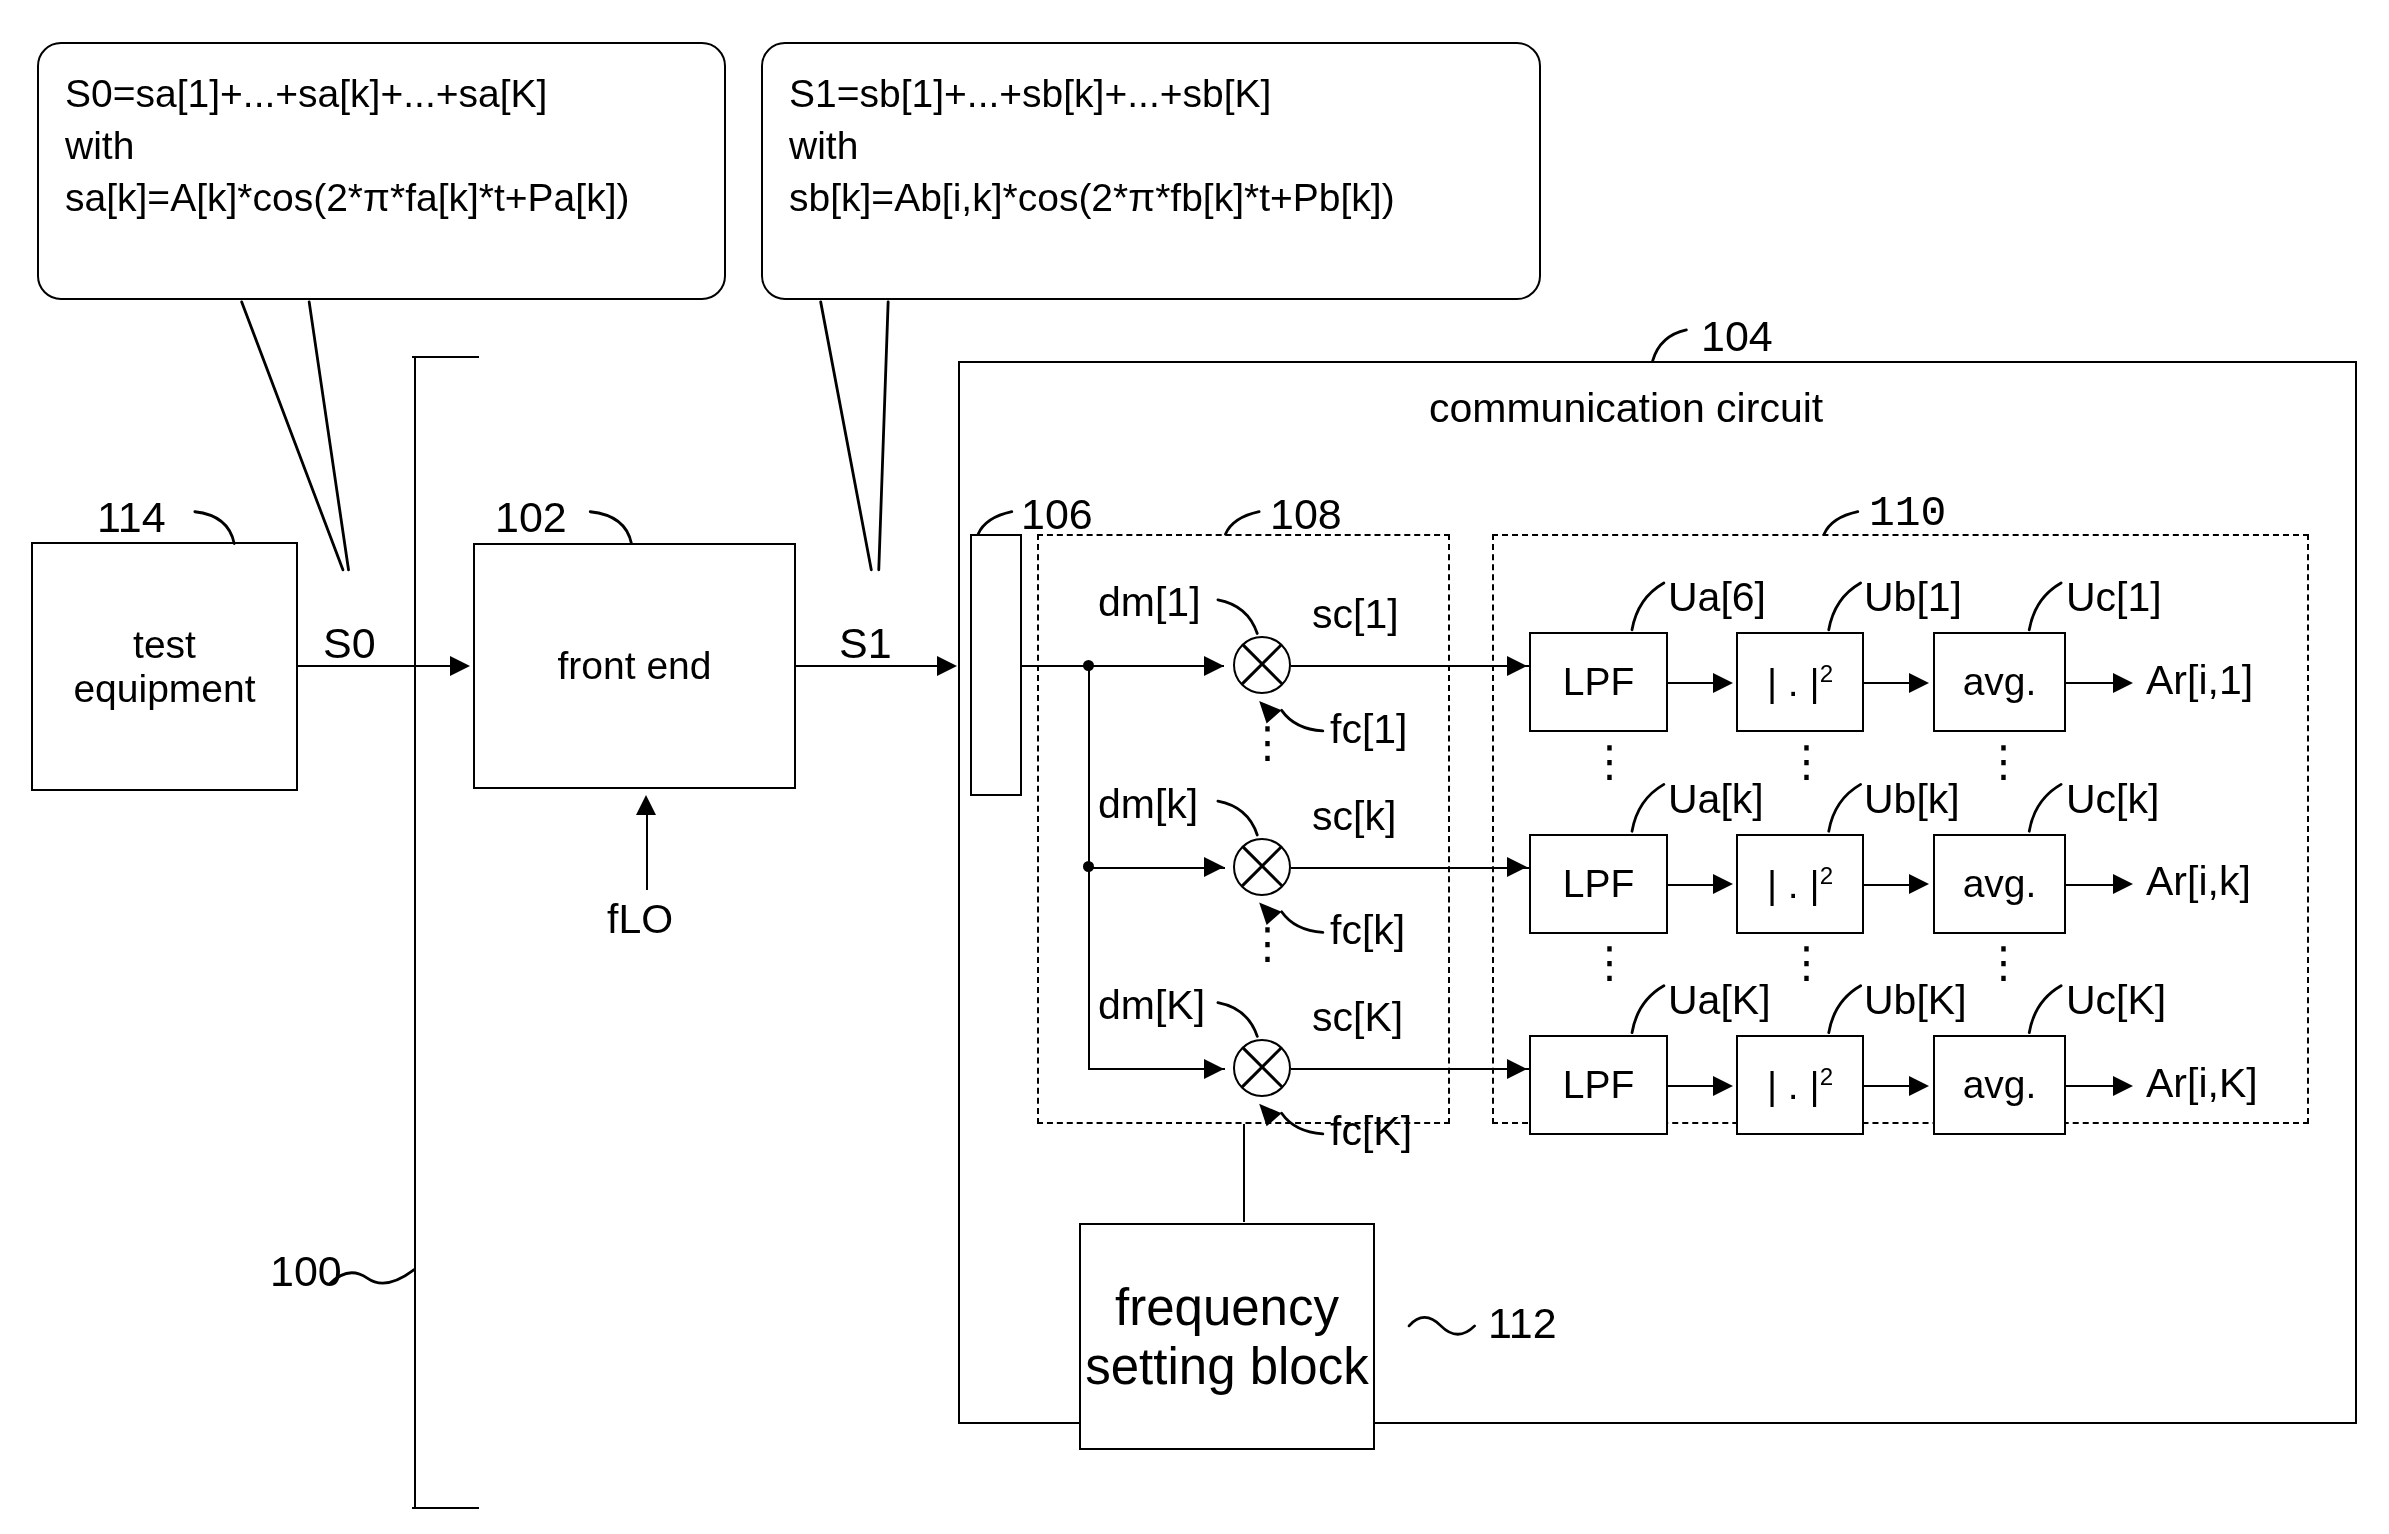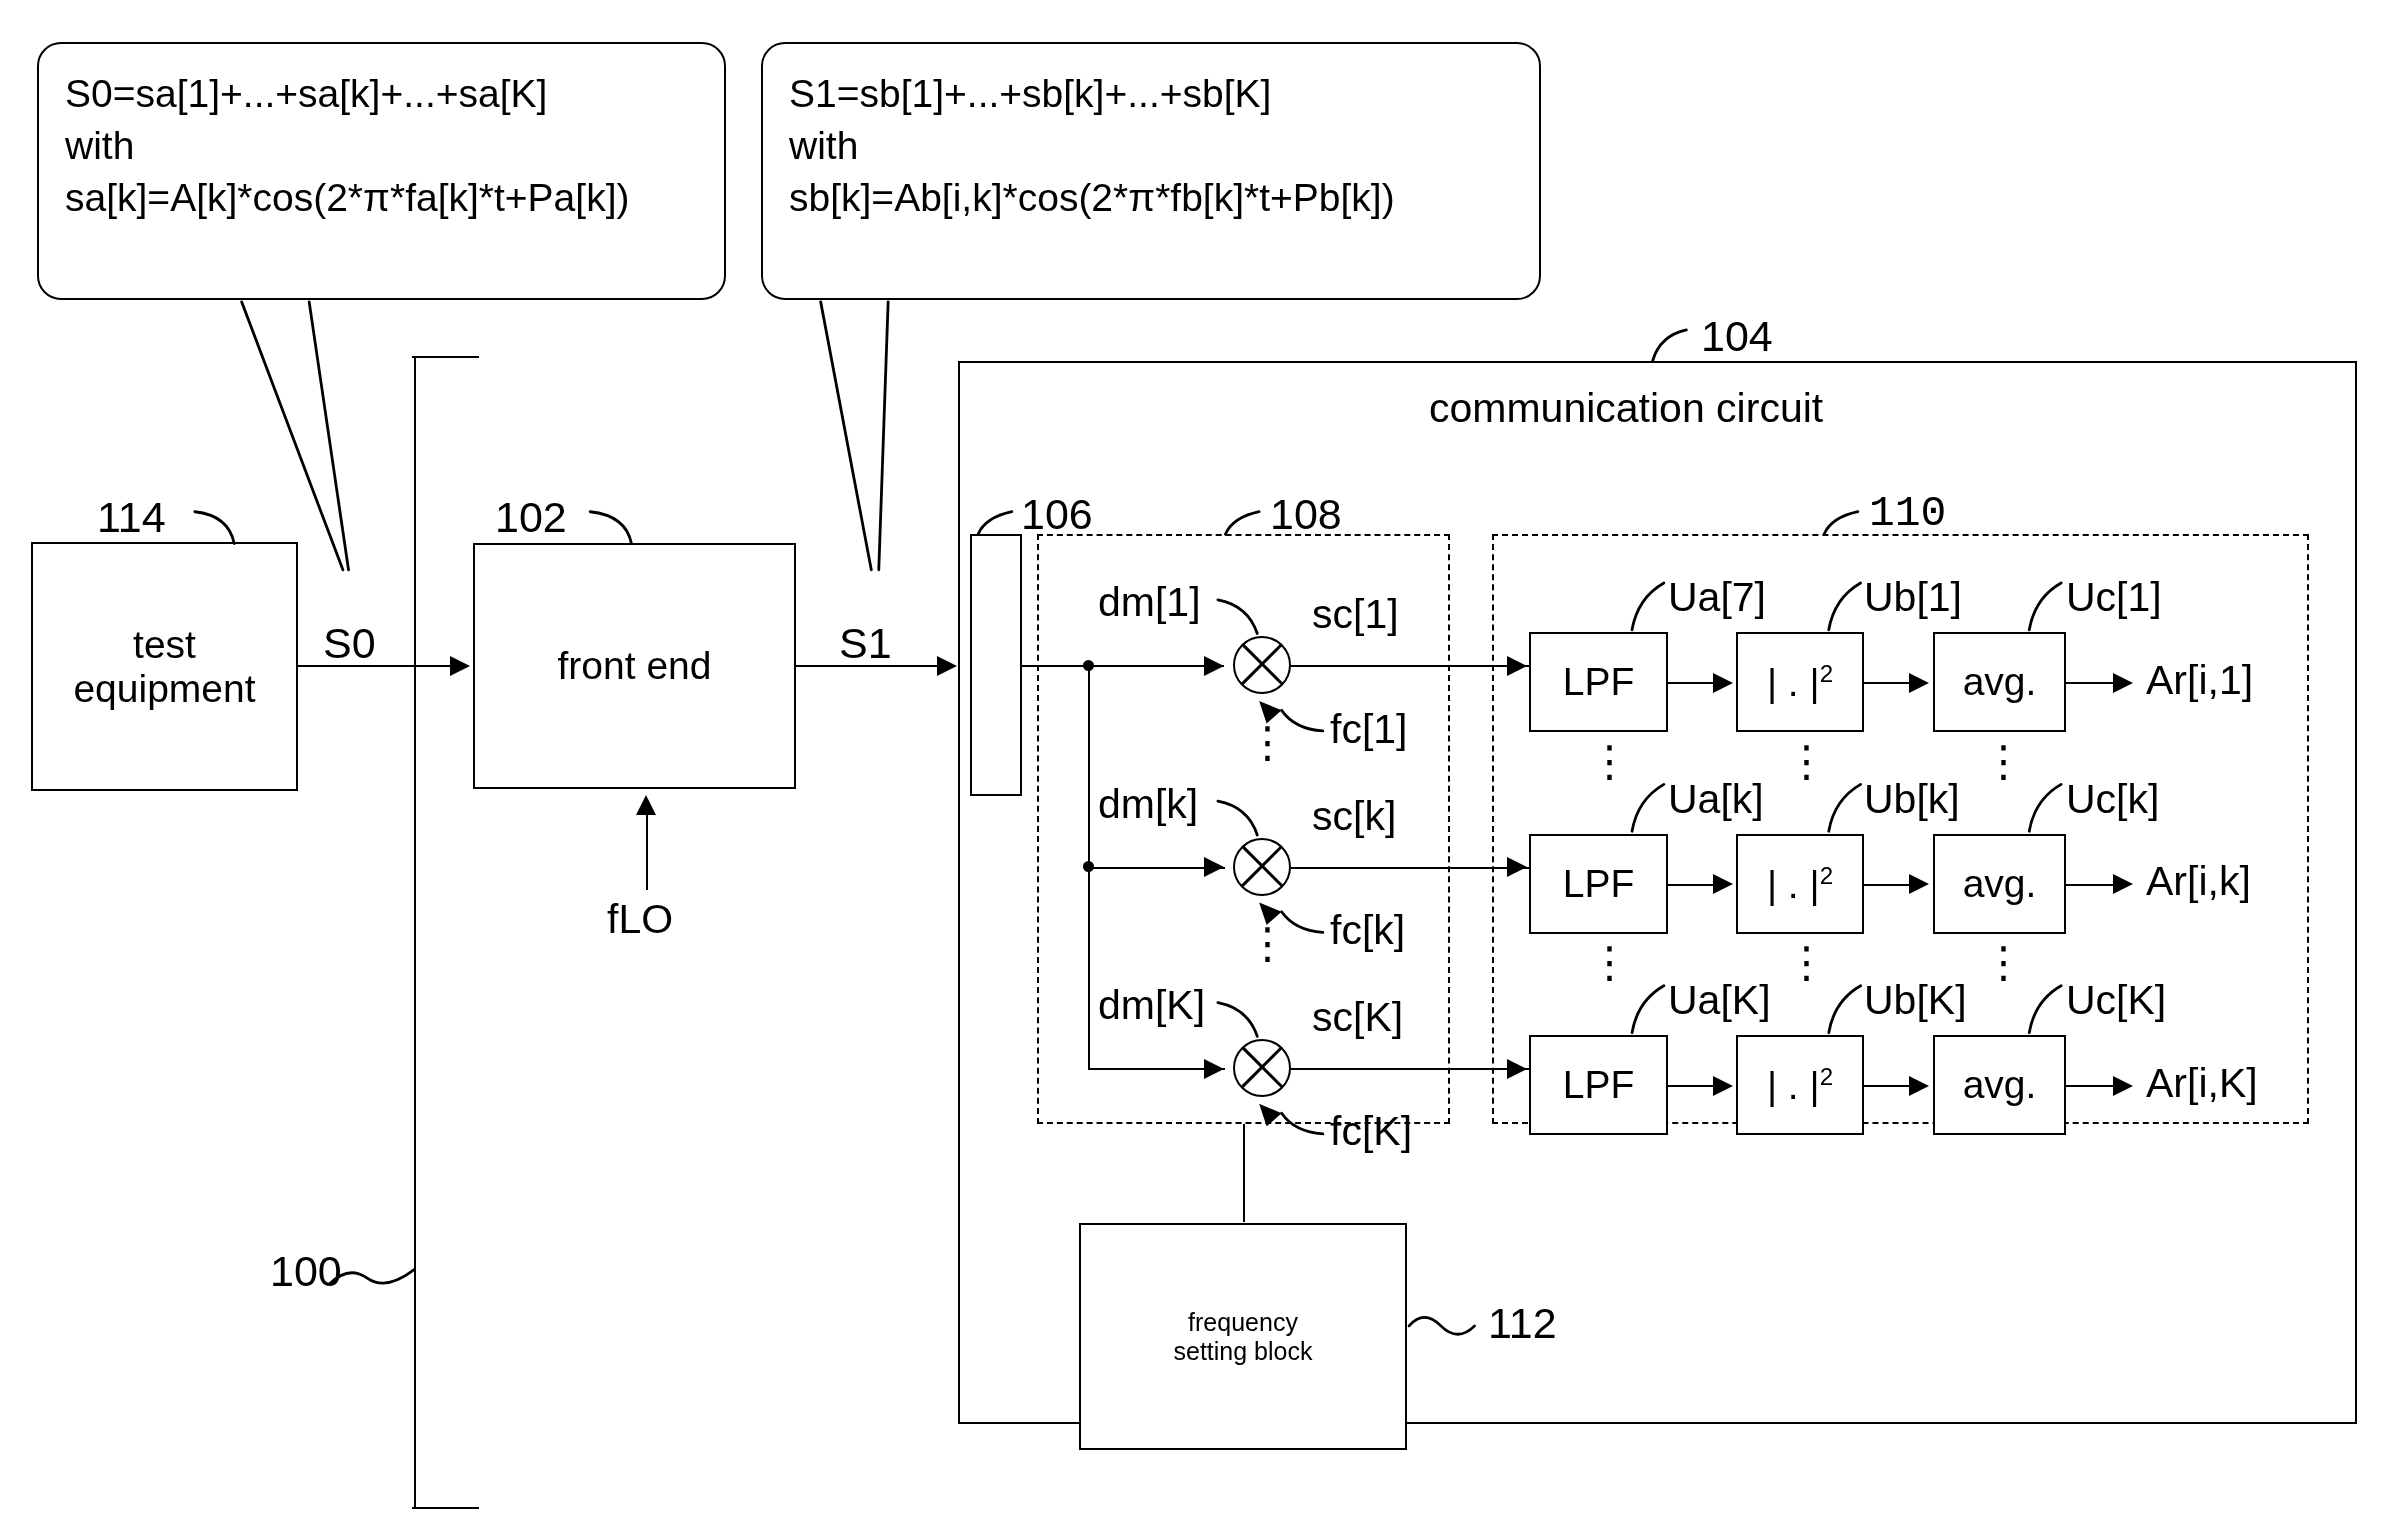--- a/index.html
+++ b/index.html
@@ -144,21 +144,21 @@
   </div>
   <div class="hline" style="left:1864px;top:682px;width:47px;"></div>
   <div class="arrR" style="left:1909px;top:673px;"></div>
   <div class="box center" style="left:1933px;top:632px;width:133px;height:100px;font-size:39px;">
     <span>avg.</span>
   </div>
   <div class="hline" style="left:2066px;top:682px;width:49px;"></div>
   <div class="arrR" style="left:2113px;top:673px;"></div>
   <div class="lbl" style="left:2146px;top:656px;font-size:41px;text-align:center;">Ar[i,1]</div>
 
-  <div class="lbl" style="left:1668px;top:573px;font-size:41px;">Ua[7]</div>
+  <div class="lbl" style="left:1668px;top:573px;font-size:41px;">Ua[6]</div>
   <div class="lbl" style="left:1864px;top:573px;font-size:41px;">Ub[1]</div>
   <div class="lbl" style="left:2066px;top:573px;font-size:41px;">Uc[1]</div>
 
   <div class="box center" style="left:1529px;top:834px;width:139px;height:100px;font-size:39px;">
     <span>LPF</span>
   </div>
   <div class="hline" style="left:1668px;top:884px;width:47px;"></div>
   <div class="arrR" style="left:1713px;top:874px;"></div>
   <div class="box center" style="left:1736px;top:834px;width:128px;height:100px;font-size:39px;">
     <span><span>| . |</span><span class="sup">2</span></span>
@@ -197,21 +197,21 @@
   <div class="lbl" style="left:1864px;top:976px;font-size:41px;">Ub[K]</div>
   <div class="lbl" style="left:2066px;top:976px;font-size:41px;">Uc[K]</div>
 
   <div class="vdots" style="left:1588px;top:750px;width:37px;font-size:43px;">⋮</div>
   <div class="vdots" style="left:1785px;top:750px;width:37px;font-size:43px;">⋮</div>
   <div class="vdots" style="left:1982px;top:750px;width:37px;font-size:43px;">⋮</div>
   <div class="vdots" style="left:1588px;top:951px;width:37px;font-size:43px;">⋮</div>
   <div class="vdots" style="left:1785px;top:951px;width:37px;font-size:43px;">⋮</div>
   <div class="vdots" style="left:1982px;top:951px;width:37px;font-size:43px;">⋮</div>
 
-  <div class="box center" style="left:1079px;top:1223px;width:328px;height:227px;flex-direction:column;font-size:25px;">
+  <div class="box center" style="left:1079px;top:1223px;width:296px;height:227px;flex-direction:column;font-size:51px;">
     <div>frequency</div>
     <div>setting block</div>
   </div>
   <div class="lbl" style="left:1488px;top:1298px;font-size:43px;">112</div>
 
   <svg class="ov" viewBox="0 0 2550 1638">
     <g stroke="#000" stroke-width="3" fill="none" stroke-linecap="round">
 
       <path d="M208,546 q36,4 42,34"></path>
 

